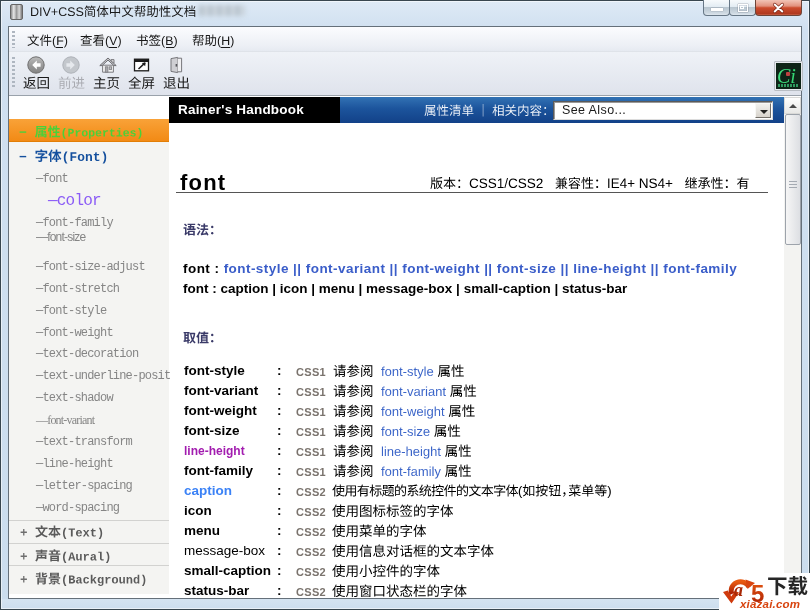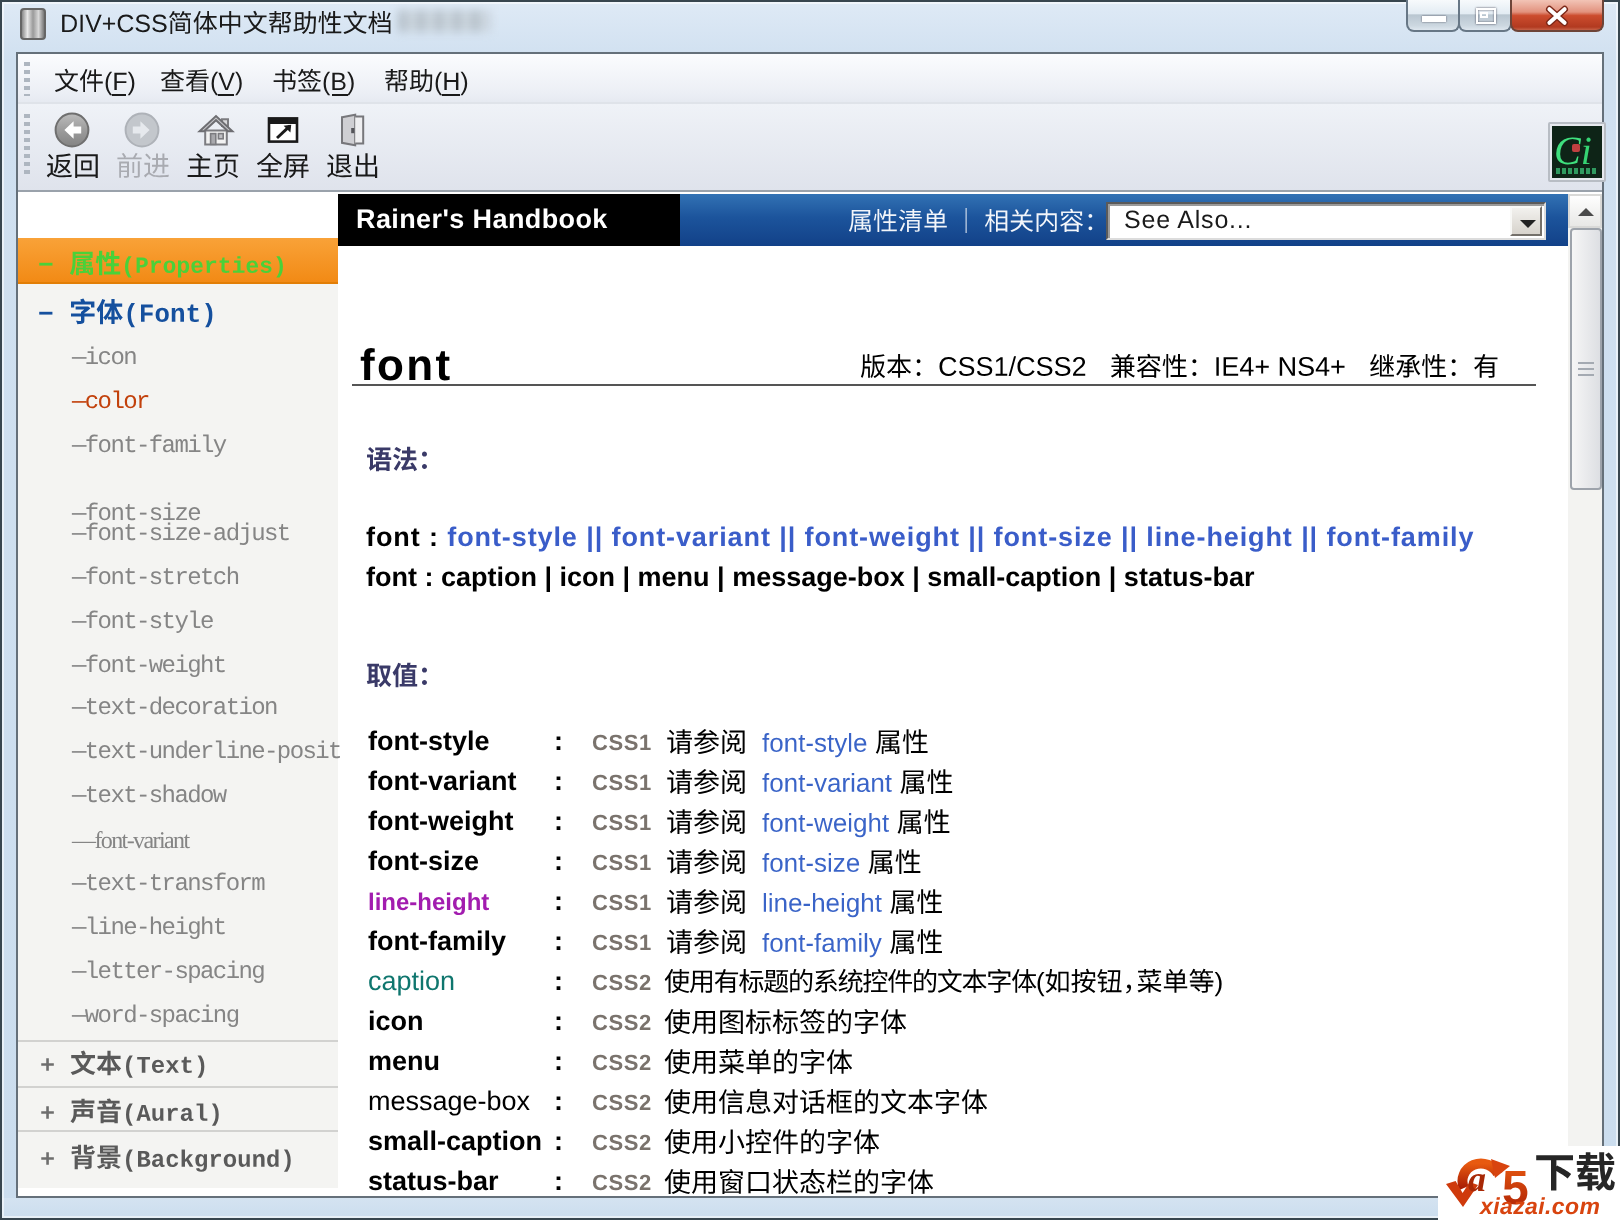--- a/index.html
+++ b/index.html
@@ -150,24 +150,24 @@
       <path fill="#4ad139" d="M45.2 13.8Q44.3 12.5 43.9 11.3Q43.5 10 43.5 8.4Q43.5 6.9 43.9 5.6Q44.3 4.3 45.2 3.1H46.8Q45.9 4.3 45.5 5.6Q45.1 6.9 45.1 8.4Q45.1 10 45.5 11.2Q45.9 12.5 46.8 13.8ZM54.9 6.2Q54.9 7 54.6 7.5Q54.2 8.1 53.6 8.4Q52.9 8.7 52 8.7H50.9V11.4H49.3V3.8H52Q53.4 3.8 54.2 4.4Q54.9 5 54.9 6.2ZM53.2 6.2Q53.2 5.6 52.9 5.4Q52.5 5.1 51.8 5.1H50.9V7.5H51.8Q52.6 7.5 52.9 7.1Q53.2 6.8 53.2 6.2ZM61.5 6.6Q60.8 6.5 60.3 6.5Q59.4 6.5 58.9 7.2Q58.4 7.9 58.4 8.9V11.4H56.8V7.5Q56.8 7 56.7 6.5Q56.7 5.9 56.5 5.3H58Q58.2 6.1 58.3 6.6H58.3Q58.6 5.8 59.1 5.5Q59.6 5.2 60.3 5.2Q60.9 5.2 61.5 5.3ZM68.7 8.4Q68.7 9.9 67.9 10.7Q67.2 11.5 65.7 11.5Q64.3 11.5 63.6 10.7Q62.8 9.9 62.8 8.4Q62.8 6.9 63.6 6Q64.3 5.2 65.8 5.2Q68.7 5.2 68.7 8.4ZM67 8.4Q67 7.3 66.8 6.8Q66.5 6.3 65.8 6.3Q65.1 6.3 64.8 6.8Q64.5 7.3 64.5 8.4Q64.5 9.4 64.8 9.9Q65.1 10.4 65.7 10.4Q66.4 10.4 66.7 9.9Q67 9.5 67 8.4ZM71.5 5.3Q71.6 5.4 71.6 5.8Q71.6 6.1 71.6 6.3H71.6Q71.9 5.8 72.3 5.5Q72.8 5.2 73.4 5.2Q74.4 5.2 75 6.1Q75.6 6.9 75.6 8.4Q75.6 9.8 75 10.7Q74.4 11.5 73.3 11.5Q72.7 11.5 72.3 11.2Q71.9 11 71.6 10.4H71.6L71.6 11.4V13.8H70V6.6Q70 6.1 70 5.3ZM71.6 8.4Q71.6 9.1 71.7 9.5Q71.9 10 72.2 10.2Q72.4 10.4 72.8 10.4Q73.3 10.4 73.6 9.9Q73.9 9.4 73.9 8.4Q73.9 7.3 73.6 6.8Q73.3 6.3 72.8 6.3Q72.4 6.3 72.2 6.5Q71.9 6.8 71.7 7.3Q71.6 7.7 71.6 8.4ZM79.6 11.5Q78.2 11.5 77.4 10.7Q76.7 9.8 76.7 8.3Q76.7 7.3 77 6.6Q77.4 5.9 78.1 5.6Q78.7 5.2 79.6 5.2Q81 5.2 81.7 6.1Q82.4 7 82.4 8.6V8.7H78.3Q78.3 9.5 78.7 10Q79.1 10.5 79.7 10.5Q80.1 10.5 80.4 10.3Q80.8 10.1 80.9 9.7L82.4 9.9Q82 10.7 81.3 11.1Q80.6 11.5 79.6 11.5ZM79.6 6.2Q79 6.2 78.7 6.6Q78.4 7 78.3 7.7H80.9Q80.9 7 80.5 6.6Q80.2 6.2 79.6 6.2ZM89.1 6.6Q88.5 6.5 87.9 6.5Q87 6.5 86.5 7.2Q86 7.9 86 8.9V11.4H84.4V7.5Q84.4 7 84.3 6.5Q84.3 5.9 84.1 5.3H85.6Q85.8 6.1 85.9 6.6H85.9Q86.2 5.8 86.7 5.5Q87.2 5.2 87.9 5.2Q88.5 5.2 89.1 5.3ZM91.8 6.4H90.8V5.3H91.8L92.3 3.7H93.3V5.3H95.5V6.4H93.3V9.4Q93.3 9.9 93.4 10Q93.5 10.2 93.7 10.3Q93.9 10.4 94.3 10.4Q95 10.4 95.7 10.2V11.3Q94.9 11.4 94.6 11.4Q94.3 11.5 93.9 11.5Q93.2 11.5 92.7 11.3Q92.2 11.1 92 10.7Q91.7 10.3 91.7 9.5ZM101.3 10.3H103.3V11.4H97.5V10.3H99.7V6.4H98.1V5.3H101.3ZM99.7 4.2V3.1H101.3V4.2ZM107.2 11.5Q105.8 11.5 105 10.7Q104.3 9.8 104.3 8.3Q104.3 7.3 104.6 6.6Q105 5.9 105.7 5.6Q106.3 5.2 107.3 5.2Q108.6 5.2 109.3 6.1Q110.1 7 110.1 8.6V8.7H105.9Q105.9 9.5 106.3 10Q106.7 10.5 107.3 10.5Q107.7 10.5 108 10.3Q108.4 10.1 108.5 9.7L110 9.9Q109.7 10.7 108.9 11.1Q108.2 11.5 107.2 11.5ZM107.2 6.2Q106.6 6.2 106.3 6.6Q106 7 105.9 7.7H108.5Q108.5 7 108.1 6.6Q107.8 6.2 107.2 6.2ZM116.8 9.6Q116.8 10.5 116.1 11Q115.4 11.5 114.1 11.5Q112.8 11.5 112.2 11.1Q111.5 10.7 111.3 9.9L112.7 9.7Q112.8 10.1 113.1 10.3Q113.4 10.5 114.1 10.5Q114.8 10.5 115.1 10.3Q115.4 10.1 115.4 9.8Q115.4 9.5 115.1 9.3Q114.9 9.1 114.3 9Q113 8.8 112.5 8.5Q112 8.3 111.8 7.9Q111.5 7.6 111.5 7Q111.5 6.2 112.2 5.7Q112.9 5.2 114.1 5.2Q115.2 5.2 115.8 5.6Q116.5 6 116.7 6.8L115.3 7Q115.2 6.6 114.9 6.4Q114.7 6.3 114.1 6.3Q113.5 6.3 113.3 6.4Q113 6.5 113 6.9Q113 7.1 113.2 7.3Q113.4 7.5 113.9 7.6Q114.6 7.7 115.2 7.9Q115.7 8 116.1 8.2Q116.4 8.4 116.6 8.8Q116.8 9.1 116.8 9.6ZM119.2 13.8Q120.1 12.5 120.5 11.2Q120.9 10 120.9 8.4Q120.9 6.9 120.5 5.6Q120.1 4.3 119.2 3.1H120.8Q121.7 4.3 122.1 5.6Q122.5 6.9 122.5 8.4Q122.5 10 122.1 11.2Q121.7 12.5 120.8 13.8Z"></path>
     </svg>
   </div>
 <div style="position:absolute;left:19px;top:148.6px;width:89.4px;height:17.6px">
     <svg width="89.4" height="17.6" viewBox="0 0 89.4 17.6" style="position:absolute;left:0;top:0;overflow:visible">
       <path fill="#15509e" d="M0.6 8.3V6.9H7.2V8.3Z"></path>
       <path fill="#15509e" d="M21.5 7V7.7H16.5V9.2H21.5V11.2C21.5 11.4 21.4 11.5 21.1 11.5C20.9 11.5 19.8 11.5 19 11.4C19.3 11.9 19.6 12.6 19.7 13.1C20.8 13.1 21.7 13.1 22.3 12.8C23 12.6 23.2 12.1 23.2 11.3V9.2H28.3V7.7H23.2V7.5C24.4 6.8 25.4 5.9 26.2 5.1L25.1 4.3L24.8 4.3H18.8V5.8H23.1C22.6 6.3 22 6.7 21.5 7ZM21.1 0.8C21.2 1.1 21.4 1.4 21.6 1.7H16.5V4.8H18.1V3.2H26.5V4.8H28.2V1.7H23.5C23.3 1.3 23 0.7 22.7 0.3ZM32.1 0.5C31.5 2.4 30.4 4.3 29.3 5.6C29.6 6 30 6.9 30.2 7.2C30.5 6.9 30.7 6.6 31 6.2V13.1H32.5V3.6C33 2.7 33.3 1.8 33.6 1ZM33.3 2.8V4.4H36C35.2 6.5 34 8.7 32.6 9.9C33 10.2 33.5 10.7 33.8 11.1C34.2 10.7 34.6 10.2 35 9.6V10.8H36.7V13H38.3V10.8H40.1V9.6C40.5 10.2 40.8 10.7 41.2 11.1C41.5 10.7 42.1 10.1 42.4 9.8C41.1 8.6 39.9 6.5 39.1 4.4H42.1V2.8H38.3V0.5H36.7V2.8ZM36.7 9.4H35.1C35.7 8.4 36.3 7.2 36.7 6ZM38.3 9.4V5.8C38.8 7.1 39.3 8.3 40 9.4Z"></path>
       <path fill="#15509e" d="M46.7 14.6Q45.7 13.2 45.2 11.7Q44.8 10.3 44.8 8.5Q44.8 6.8 45.2 5.3Q45.7 3.9 46.7 2.5H48.5Q47.5 3.9 47 5.4Q46.5 6.8 46.5 8.5Q46.5 10.3 47 11.7Q47.4 13.1 48.5 14.6ZM53.3 4.8V7.2H57.3V8.7H53.3V11.9H51.5V3.3H57.4V4.8ZM65.4 8.5Q65.4 10.2 64.6 11.1Q63.7 12 62.1 12Q60.5 12 59.7 11.1Q58.8 10.2 58.8 8.5Q58.8 6.8 59.6 5.8Q60.5 4.9 62.1 4.9Q65.4 4.9 65.4 8.5ZM63.6 8.5Q63.6 7.2 63.2 6.7Q62.9 6.1 62.1 6.1Q61.4 6.1 61 6.7Q60.7 7.2 60.7 8.5Q60.7 9.7 61 10.2Q61.4 10.8 62.1 10.8Q62.8 10.8 63.2 10.3Q63.6 9.7 63.6 8.5ZM71.2 11.9V8Q71.2 7.1 71 6.7Q70.7 6.2 70.2 6.2Q69.5 6.2 69.1 6.8Q68.7 7.4 68.7 8.2V11.9H66.9V6.6Q66.9 6 66.9 5.7Q66.9 5.3 66.9 5H68.6Q68.6 5.2 68.6 5.7Q68.6 6.2 68.6 6.4H68.7Q69 5.6 69.6 5.3Q70.1 4.9 70.9 4.9Q73 4.9 73 7.5V11.9ZM75.9 6.2H74.8V5H76L76.5 3.2H77.7V5H80.1V6.2H77.7V9.6Q77.7 10.2 77.8 10.4Q77.9 10.5 78.1 10.7Q78.3 10.8 78.8 10.8Q79.5 10.8 80.4 10.6V11.8Q79.5 11.9 79.1 12Q78.7 12 78.3 12Q77.5 12 77 11.8Q76.4 11.5 76.2 11.1Q75.9 10.6 75.9 9.8ZM83.6 14.6Q84.6 13.1 85 11.7Q85.5 10.3 85.5 8.5Q85.5 6.8 85 5.4Q84.6 3.9 83.6 2.5H85.3Q86.3 3.9 86.8 5.3Q87.2 6.8 87.2 8.5Q87.2 10.3 86.8 11.7Q86.3 13.2 85.3 14.6Z"></path>
     </svg>
   </div>
-<div style="position:absolute;left:36px;top:172.0px;height:14px;line-height:14px;font-family:'Liberation Mono',monospace;font-size:12px;letter-spacing:-.8px;color:#858585;white-space:pre">—icon</div>
-<div style="position:absolute;left:36px;top:193.9px;height:14px;line-height:14px;font-family:'Liberation Mono',monospace;font-size:12px;letter-spacing:-.8px;color:#c2410c;white-space:pre">—color</div>
+<div style="position:absolute;left:36px;top:172.0px;height:14px;line-height:14px;font-family:'Liberation Mono',monospace;font-size:12px;letter-spacing:-.8px;color:#858585;white-space:pre">—font</div>
+<div style="position:absolute;left:48px;top:193.9px;height:14px;line-height:14px;font-family:'Liberation Mono',monospace;font-size:16px;letter-spacing:-.8px;color:#8b5cf6;white-space:pre">—color</div>
 <div style="position:absolute;left:36px;top:215.9px;height:14px;line-height:14px;font-family:'Liberation Mono',monospace;font-size:12px;letter-spacing:-.8px;color:#858585;white-space:pre">—font-family</div>
-<div style="position:absolute;left:36px;top:250px;height:14px;line-height:14px;font-family:Liberation Mono, monospace;font-size:12px;letter-spacing:-.8px;color:#858585;white-space:pre">—font-size</div>
+<div style="position:absolute;left:36px;top:230px;height:14px;line-height:14px;font-family:Liberation Sans, sans-serif;font-size:12px;letter-spacing:-.8px;color:#858585;white-space:pre">—font-size</div>
 <div style="position:absolute;left:36px;top:259.7px;height:14px;line-height:14px;font-family:'Liberation Mono',monospace;font-size:12px;letter-spacing:-.8px;color:#858585;white-space:pre">—font-size-adjust</div>
 <div style="position:absolute;left:36px;top:281.6px;height:14px;line-height:14px;font-family:'Liberation Mono',monospace;font-size:12px;letter-spacing:-.8px;color:#858585;white-space:pre">—font-stretch</div>
 <div style="position:absolute;left:36px;top:303.6px;height:14px;line-height:14px;font-family:'Liberation Mono',monospace;font-size:12px;letter-spacing:-.8px;color:#858585;white-space:pre">—font-style</div>
 <div style="position:absolute;left:36px;top:325.5px;height:14px;line-height:14px;font-family:'Liberation Mono',monospace;font-size:12px;letter-spacing:-.8px;color:#858585;white-space:pre">—font-weight</div>
 <div style="position:absolute;left:36px;top:347.4px;height:14px;line-height:14px;font-family:'Liberation Mono',monospace;font-size:12px;letter-spacing:-.8px;color:#858585;white-space:pre">—text-decoration</div>
 <div style="position:absolute;left:36px;top:369.4px;height:14px;line-height:14px;font-family:'Liberation Mono',monospace;font-size:12px;letter-spacing:-.8px;color:#858585;white-space:pre">—text-underline-posit</div>
 <div style="position:absolute;left:36px;top:391.3px;height:14px;line-height:14px;font-family:'Liberation Mono',monospace;font-size:12px;letter-spacing:-.8px;color:#858585;white-space:pre">—text-shadow</div>
 <div style="position:absolute;left:36px;top:413.2px;height:14px;line-height:14px;font-family:Liberation Serif, serif;font-size:12px;letter-spacing:-.8px;color:#858585;white-space:pre">—font-variant</div>
 <div style="position:absolute;left:36px;top:435.2px;height:14px;line-height:14px;font-family:'Liberation Mono',monospace;font-size:12px;letter-spacing:-.8px;color:#858585;white-space:pre">—text-transform</div>
 <div style="position:absolute;left:36px;top:457.1px;height:14px;line-height:14px;font-family:'Liberation Mono',monospace;font-size:12px;letter-spacing:-.8px;color:#858585;white-space:pre">—line-height</div>
@@ -273,21 +273,21 @@
 <div style="position:absolute;left:184px;top:463.0px;height:16px;line-height:16px;font-family:'Liberation Sans',sans-serif;font-weight:bold;font-size:13.5px;color:#000">font-family</div>
 <div style="position:absolute;left:277px;top:463.0px;height:16px;line-height:16px;font-family:'Liberation Sans',sans-serif;font-weight:bold;font-size:13.5px;color:#000">:</div>
 <div style="position:absolute;left:296px;top:464.0px;height:16px;line-height:16px;font-family:'Liberation Sans',sans-serif;font-weight:bold;font-size:11px;color:#7a736d;letter-spacing:.3px">CSS1</div>
 <div style="position:absolute;left:333px;top:463.6px;width:138.7px;height:17.6px">
     <svg width="138.7" height="17.6" viewBox="0 0 138.7 17.6" style="position:absolute;left:0;top:0;overflow:visible">
       <path fill="#000" d="M1.4 1.5C2.1 2.1 3 3 3.5 3.6L4.1 2.9C3.7 2.3 2.8 1.5 2.1 0.9ZM0.6 4.8V5.8H2.6V10.7C2.6 11.3 2.2 11.7 1.9 11.9C2.1 12.1 2.4 12.5 2.5 12.7C2.7 12.5 3 12.2 5.3 10.4C5.2 10.2 5 9.8 5 9.6L3.6 10.6V4.8ZM6.7 9H10.9V10.1H6.7ZM6.7 8.3V7.3H10.9V8.3ZM8.3 0.6V1.6H5.2V2.4H8.3V3.3H5.5V4H8.3V4.9H4.8V5.7H13V4.9H9.3V4H12.1V3.3H9.3V2.4H12.5V1.6H9.3V0.6ZM5.7 6.5V13H6.7V10.9H10.9V11.8C10.9 12 10.8 12 10.7 12.1C10.5 12.1 9.8 12.1 9.1 12C9.3 12.3 9.4 12.7 9.4 12.9C10.4 12.9 11 12.9 11.4 12.8C11.8 12.6 11.9 12.3 11.9 11.8V6.5ZM20.9 6.5C20 7.1 18.3 7.7 16.9 8.1C17.2 8.3 17.4 8.6 17.6 8.8C19 8.4 20.7 7.7 21.7 6.9ZM22.1 8.1C20.9 8.9 18.6 9.7 16.7 10C16.9 10.2 17.2 10.6 17.3 10.8C19.3 10.3 21.6 9.6 22.9 8.5ZM23.8 9.5C22.3 11 19.2 11.8 15.9 12.1C16.1 12.4 16.3 12.7 16.4 13C19.8 12.6 23 11.7 24.7 10ZM15.9 3.9C16.2 3.8 16.6 3.8 19 3.7C18.8 4.1 18.5 4.5 18.3 4.9H14.2V5.8H17.6C16.7 7 15.5 7.9 14 8.5C14.3 8.7 14.6 9.1 14.8 9.3C16.4 8.5 17.8 7.3 18.9 5.8H21.7C22.7 7.2 24.3 8.5 25.9 9.2C26 9 26.3 8.6 26.5 8.4C25.2 7.9 23.8 6.9 22.8 5.8H26.3V4.9H19.5C19.7 4.5 19.9 4.1 20.1 3.6L23.9 3.4C24.2 3.7 24.5 4 24.7 4.3L25.6 3.7C24.8 2.9 23.3 1.7 22.1 1L21.3 1.5C21.8 1.8 22.4 2.2 22.9 2.6L17.7 2.8C18.6 2.3 19.4 1.7 20.2 1L19.3 0.5C18.3 1.4 17 2.3 16.6 2.5C16.2 2.8 15.9 2.9 15.6 2.9C15.7 3.2 15.9 3.7 15.9 3.9ZM31.7 5.9H35.7V7.5H31.7ZM28.2 3.6V13H29.2V3.6ZM28.4 1.2C29 1.8 29.7 2.6 30 3.1L30.8 2.5C30.5 2 29.8 1.3 29.2 0.7ZM31.3 3.3C31.7 3.8 32.2 4.6 32.3 5.1H30.8V8.3H32.3C32.1 9.7 31.6 10.7 29.9 11.3C30.1 11.5 30.4 11.8 30.5 12.1C32.3 11.3 32.9 10.1 33.2 8.3H34.2V10.6C34.2 11.5 34.4 11.7 35.3 11.7C35.5 11.7 36.4 11.7 36.5 11.7C37.3 11.7 37.5 11.4 37.6 10.1C37.3 10 37 9.9 36.8 9.7C36.8 10.8 36.7 10.9 36.4 10.9C36.3 10.9 35.6 10.9 35.4 10.9C35.1 10.9 35.1 10.8 35.1 10.6V8.3H36.7V5.1H35.1C35.5 4.5 35.9 3.8 36.3 3.1L35.3 2.9C35 3.5 34.5 4.4 34.1 5.1H32.4L33.2 4.7C33 4.2 32.5 3.4 32.1 2.9ZM31.8 1.3V2.2H38.3V11.7C38.3 11.9 38.2 12 38.1 12C37.9 12 37.3 12 36.7 12C36.8 12.2 37 12.6 37 12.9C37.9 12.9 38.4 12.9 38.8 12.7C39.2 12.5 39.3 12.3 39.3 11.7V1.3Z"></path>
       <path fill="#3a64c8" d="M50.3 5.9V11.9H49.2V5.9H48.2V5H49.2V4.3Q49.2 3.3 49.6 2.9Q50 2.5 50.8 2.5Q51.3 2.5 51.6 2.6V3.4Q51.3 3.4 51.1 3.4Q50.7 3.4 50.5 3.6Q50.3 3.8 50.3 4.4V5H51.6V5.9ZM58.3 8.5Q58.3 10.3 57.5 11.1Q56.7 12 55.2 12Q53.7 12 52.9 11.1Q52.2 10.2 52.2 8.5Q52.2 4.9 55.2 4.9Q56.8 4.9 57.6 5.8Q58.3 6.6 58.3 8.5ZM57.1 8.5Q57.1 7 56.7 6.4Q56.3 5.7 55.3 5.7Q54.3 5.7 53.8 6.4Q53.4 7.1 53.4 8.5Q53.4 9.8 53.8 10.5Q54.2 11.2 55.2 11.2Q56.2 11.2 56.7 10.5Q57.1 9.9 57.1 8.5ZM64.1 11.9V7.5Q64.1 6.9 63.9 6.5Q63.8 6.1 63.5 6Q63.2 5.8 62.7 5.8Q61.8 5.8 61.4 6.4Q60.9 6.9 60.9 7.9V11.9H59.7V6.5Q59.7 5.3 59.7 5H60.8Q60.8 5.1 60.8 5.2Q60.8 5.3 60.8 5.5Q60.8 5.7 60.8 6.2H60.9Q61.2 5.5 61.8 5.2Q62.3 4.9 63.1 4.9Q64.2 4.9 64.7 5.5Q65.2 6 65.2 7.3V11.9ZM69.6 11.8Q69 12 68.4 12Q67.1 12 67.1 10.4V5.9H66.3V5H67.1L67.4 3.5H68.2V5H69.5V5.9H68.2V10.2Q68.2 10.7 68.4 10.9Q68.5 11.1 68.9 11.1Q69.2 11.1 69.6 11ZM70.3 9V7.9H73.4V9ZM76.3 5.9V11.9H75.2V5.9H74.2V5H75.2V4.3Q75.2 3.3 75.6 2.9Q76 2.5 76.8 2.5Q77.3 2.5 77.6 2.6V3.4Q77.4 3.4 77.1 3.4Q76.7 3.4 76.5 3.6Q76.3 3.8 76.3 4.4V5H77.6V5.9ZM80.3 12Q79.2 12 78.7 11.5Q78.2 10.9 78.2 10Q78.2 8.9 78.9 8.3Q79.6 7.8 81.1 7.7L82.7 7.7V7.3Q82.7 6.5 82.3 6.1Q82 5.8 81.2 5.8Q80.4 5.8 80.1 6Q79.7 6.3 79.7 6.9L78.5 6.8Q78.8 4.9 81.2 4.9Q82.5 4.9 83.2 5.5Q83.8 6.1 83.8 7.2V10.2Q83.8 10.7 84 10.9Q84.1 11.2 84.5 11.2Q84.6 11.2 84.9 11.2V11.9Q84.4 12 84 12Q83.3 12 83.1 11.6Q82.8 11.3 82.7 10.6H82.7Q82.2 11.4 81.7 11.7Q81.1 12 80.3 12ZM80.5 11.2Q81.1 11.2 81.6 10.9Q82.1 10.6 82.4 10.1Q82.7 9.6 82.7 9.1V8.5L81.4 8.5Q80.6 8.5 80.2 8.7Q79.8 8.9 79.6 9.2Q79.4 9.5 79.4 10Q79.4 10.6 79.7 10.9Q80 11.2 80.5 11.2ZM89.7 11.9V7.5Q89.7 6.5 89.5 6.2Q89.2 5.8 88.5 5.8Q87.7 5.8 87.3 6.3Q86.9 6.9 86.9 7.9V11.9H85.8V6.5Q85.8 5.3 85.7 5H86.8Q86.8 5.1 86.8 5.2Q86.8 5.3 86.8 5.5Q86.8 5.7 86.8 6.2H86.9Q87.2 5.5 87.7 5.2Q88.2 4.9 88.9 4.9Q89.7 4.9 90.1 5.2Q90.6 5.5 90.7 6.2H90.8Q91.1 5.5 91.6 5.2Q92.1 4.9 92.8 4.9Q93.9 4.9 94.4 5.5Q94.8 6 94.8 7.3V11.9H93.7V7.5Q93.7 6.5 93.4 6.2Q93.2 5.8 92.4 5.8Q91.7 5.8 91.3 6.3Q90.9 6.9 90.9 7.9V11.9ZM96.6 3.6V2.5H97.7V3.6ZM96.6 11.9V5H97.7V11.9ZM99.4 11.9V2.5H100.6V11.9ZM102.7 14.6Q102.2 14.6 101.9 14.5V13.7Q102.1 13.7 102.4 13.7Q103.5 13.7 104.1 12.1L104.2 11.9L101.5 5H102.7L104.2 8.8Q104.2 8.9 104.2 9Q104.3 9.2 104.5 9.9Q104.8 10.6 104.8 10.7L105.2 9.4L106.7 5H107.9L105.3 11.9Q104.9 13 104.5 13.5Q104.1 14.1 103.7 14.3Q103.2 14.6 102.7 14.6Z"></path>
       <path fill="#000" d="M114.6 2H122.7V3.2H114.6ZM113.6 1.2V5.1C113.6 7.3 113.5 10.3 112.1 12.4C112.4 12.5 112.8 12.7 113 12.9C114.4 10.7 114.6 7.4 114.6 5.1V4H123.7V1.2ZM116.6 6.8H119V7.7H116.6ZM119.9 6.8H122.3V7.7H119.9ZM120.7 10.3 121.1 10.9 119.9 10.9V9.9H122.9V12.1C122.9 12.2 122.9 12.3 122.7 12.3C122.6 12.3 122.1 12.3 121.5 12.2C121.6 12.5 121.7 12.7 121.7 13C122.6 13 123.1 13 123.5 12.8C123.8 12.7 123.9 12.5 123.9 12.1V9.1H119.9V8.4H123.3V6.1H119.9V5.3C121.1 5.2 122.2 5.1 123.1 4.9L122.5 4.3C120.9 4.6 117.8 4.8 115.4 4.8C115.5 5 115.6 5.3 115.6 5.5C116.7 5.5 117.8 5.4 119 5.4V6.1H115.7V8.4H119V9.1H115.1V13H116V9.9H119V10.9L116.6 11L116.6 11.8C118 11.7 119.8 11.6 121.6 11.5L121.9 12.2L122.5 12C122.3 11.5 121.8 10.7 121.3 10.1ZM127.5 0.6V13H128.5V0.6ZM126.3 3.1C126.2 4.2 126 5.7 125.6 6.6L126.4 6.9C126.7 5.9 127 4.3 127.1 3.2ZM128.6 3C129 3.8 129.4 4.8 129.6 5.4L130.3 5C130.2 4.4 129.8 3.5 129.4 2.7ZM129.7 11.5V12.5H138V11.5H134.6V8.1H137.4V7.2H134.6V4.4H137.7V3.4H134.6V0.6H133.6V3.4H131.9C132.1 2.8 132.3 2 132.4 1.3L131.4 1.2C131.1 3 130.6 4.9 129.8 6C130 6.1 130.5 6.4 130.7 6.5C131 5.9 131.3 5.2 131.6 4.4H133.6V7.2H130.7V8.1H133.6V11.5Z"></path>
     </svg>
   </div>
-<div style="position:absolute;left:184px;top:483.0px;height:16px;line-height:16px;font-family:'Liberation Sans',sans-serif;font-weight:normal;font-size:13.5px;color:#0f766e">caption</div>
+<div style="position:absolute;left:184px;top:483.0px;height:16px;line-height:16px;font-family:'Liberation Sans',sans-serif;font-weight:bold;font-size:13.5px;color:#3b82f6">caption</div>
 <div style="position:absolute;left:277px;top:483.0px;height:16px;line-height:16px;font-family:'Liberation Sans',sans-serif;font-weight:bold;font-size:13.5px;color:#000">:</div>
 <div style="position:absolute;left:296px;top:484.0px;height:16px;line-height:16px;font-family:'Liberation Sans',sans-serif;font-weight:bold;font-size:11px;color:#7a736d;letter-spacing:.3px">CSS2</div>
 <div style="position:absolute;left:332px;top:484.1px;width:279.7px;height:16.9px">
     <svg width="279.7" height="16.9" viewBox="0 0 279.7 16.9" style="position:absolute;left:0;top:0;overflow:visible">
       <path fill="#000" d="M7.8 0.5V1.9H4.2V2.8H7.8V4.1H4.5V7.7H7.7C7.6 8.4 7.4 9.1 7 9.7C6.3 9.2 5.8 8.6 5.4 8L4.5 8.2C5 9.1 5.7 9.8 6.4 10.3C5.8 10.9 5 11.3 3.7 11.7C3.9 11.9 4.2 12.3 4.3 12.5C5.6 12.1 6.6 11.5 7.2 10.9C8.6 11.7 10.2 12.2 12.1 12.5C12.2 12.2 12.4 11.8 12.6 11.6C10.8 11.4 9.1 10.9 7.8 10.2C8.3 9.4 8.6 8.6 8.7 7.7H12.1V4.1H8.7V2.8H12.5V1.9H8.7V0.5ZM5.5 4.9H7.8V6.3L7.8 6.9H5.5ZM8.7 4.9H11.1V6.9H8.7L8.7 6.3ZM3.6 0.5C2.8 2.4 1.6 4.4 0.3 5.6C0.4 5.8 0.7 6.3 0.8 6.6C1.3 6.1 1.8 5.5 2.2 4.9V12.5H3.2V3.4C3.7 2.6 4.2 1.7 4.5 0.7ZM14.4 1.4V6.1C14.4 7.9 14.3 10.2 12.8 11.9C13 12 13.4 12.3 13.6 12.5C14.6 11.4 15 9.9 15.2 8.4H18.5V12.3H19.5V8.4H23V11.1C23 11.3 22.9 11.4 22.6 11.4C22.4 11.5 21.5 11.5 20.6 11.4C20.7 11.7 20.9 12.1 20.9 12.4C22.1 12.4 22.9 12.4 23.3 12.2C23.8 12.1 23.9 11.8 23.9 11.1V1.4ZM15.4 2.3H18.5V4.4H15.4ZM23 2.3V4.4H19.5V2.3ZM15.4 5.3H18.5V7.5H15.3C15.3 7 15.4 6.6 15.4 6.1ZM23 5.3V7.5H19.5V5.3ZM29.9 0.5C29.7 1 29.5 1.6 29.3 2.2H25.6V3.1H28.9C28.1 4.8 26.9 6.4 25.3 7.4C25.5 7.6 25.8 8 25.9 8.2C26.8 7.6 27.5 6.9 28.1 6.1V12.4H29.1V9.9H34.5V11.2C34.5 11.4 34.5 11.5 34.2 11.5C34 11.5 33.2 11.5 32.3 11.5C32.5 11.7 32.6 12.1 32.7 12.4C33.8 12.4 34.5 12.4 34.9 12.3C35.4 12.1 35.5 11.8 35.5 11.2V4.6H29.2C29.5 4.1 29.7 3.6 30 3.1H37V2.2H30.4C30.5 1.7 30.7 1.2 30.9 0.7ZM29.1 7.6H34.5V9H29.1ZM29.1 6.8V5.5H34.5V6.8ZM43.3 1.5V2.4H48.9V1.5ZM47.3 7.2C47.9 8.5 48.5 10.2 48.7 11.2L49.6 10.9C49.4 9.8 48.8 8.2 48.2 6.9ZM43.6 7C43.2 8.3 42.7 9.7 41.9 10.7C42.2 10.8 42.5 11 42.7 11.2C43.4 10.2 44.1 8.7 44.5 7.1ZM42.7 4.6V5.5H45.5V11.2C45.5 11.3 45.4 11.4 45.2 11.4C45.1 11.4 44.4 11.4 43.8 11.4C43.9 11.7 44 12.1 44.1 12.4C45 12.4 45.6 12.4 46 12.2C46.3 12 46.5 11.7 46.5 11.2V5.5H49.6V4.6ZM39.8 0.5V3.2H37.8V4.1H39.6C39.2 5.8 38.3 7.6 37.5 8.6C37.7 8.9 38 9.3 38.1 9.5C38.7 8.7 39.3 7.3 39.8 5.9V12.4H40.8V5.6C41.2 6.3 41.8 7.1 42 7.5L42.6 6.7C42.3 6.4 41.2 4.9 40.8 4.5V4.1H42.5V3.2H40.8V0.5ZM51.9 3.4H54.5V4.4H51.9ZM51.9 1.7H54.5V2.7H51.9ZM51 1V5.1H55.5V1ZM58.6 4.5C58.5 7.9 58.3 9.5 55.6 10.4C55.7 10.6 55.9 10.9 56 11C59 10.1 59.4 8.2 59.5 4.5ZM59.1 9C59.9 9.6 60.9 10.4 61.4 11L62 10.4C61.5 9.8 60.5 9 59.7 8.5ZM51.2 7.5C51.1 9.4 50.9 10.9 50 11.9C50.2 12 50.6 12.3 50.7 12.4C51.2 11.8 51.5 11 51.7 10.1C52.9 11.9 54.8 12.2 57.6 12.2H61.8C61.8 11.9 62 11.5 62.1 11.3C61.4 11.3 58.2 11.3 57.6 11.3C56 11.3 54.7 11.3 53.7 10.8V9H55.9V8.2H53.7V6.8H56.1V6.1H50.2V6.8H52.9V10.3C52.5 10 52.2 9.6 51.9 9.1C52 8.6 52 8.1 52 7.5ZM56.6 3.1V8.6H57.4V3.9H60.5V8.6H61.4V3.1H58.9C59.1 2.8 59.3 2.3 59.4 1.9H62V1.1H56.1V1.9H58.5C58.3 2.3 58.2 2.8 58 3.1ZM69.2 5.9C69.9 6.9 70.8 8.2 71.2 8.9L72 8.4C71.6 7.7 70.7 6.4 69.9 5.5ZM65.1 0.5C65 1.1 64.8 1.9 64.6 2.6H63.1V12.1H64V11.1H67.7V2.6H65.5C65.7 2 66 1.3 66.2 0.6ZM64 3.4H66.8V6.2H64ZM64 10.2V7H66.8V10.2ZM69.8 0.4C69.4 2.2 68.7 4 67.8 5.2C68 5.3 68.4 5.6 68.6 5.7C69 5.1 69.4 4.3 69.8 3.4H73.1C73 8.6 72.8 10.6 72.3 11.1C72.2 11.3 72 11.3 71.8 11.3C71.5 11.3 70.7 11.3 69.9 11.2C70 11.5 70.2 11.9 70.2 12.2C70.9 12.2 71.7 12.2 72.1 12.2C72.6 12.1 72.9 12 73.2 11.6C73.7 11 73.9 9 74.1 3C74.1 2.9 74.1 2.5 74.1 2.5H70.2C70.4 1.9 70.6 1.3 70.7 0.6ZM78.1 8.5C77.4 9.4 76.4 10.4 75.3 11C75.6 11.2 76 11.5 76.2 11.7C77.2 11 78.3 9.9 79.1 8.8ZM82.7 8.9C83.7 9.8 85.1 11 85.7 11.7L86.6 11.1C85.9 10.4 84.5 9.2 83.4 8.4ZM83 5.6C83.4 5.9 83.7 6.3 84.1 6.7L78.4 7.1C80.3 6.1 82.3 4.9 84.2 3.4L83.5 2.8C82.8 3.4 82.1 3.9 81.4 4.3L78.2 4.5C79.2 3.8 80.1 3 81 2.1C82.7 1.9 84.3 1.7 85.5 1.4L84.8 0.6C82.7 1.1 79 1.5 75.8 1.6C75.9 1.8 76 2.2 76 2.5C77.2 2.4 78.4 2.3 79.6 2.2C78.8 3.1 77.8 3.9 77.5 4.1C77.1 4.4 76.8 4.6 76.5 4.6C76.6 4.9 76.8 5.3 76.8 5.5C77.1 5.4 77.5 5.3 80.1 5.2C79 5.9 78 6.4 77.6 6.6C76.8 7 76.2 7.3 75.8 7.3C75.9 7.6 76 8 76.1 8.2C76.4 8.1 76.9 8 80.5 7.7V11.1C80.5 11.3 80.5 11.3 80.3 11.3C80.1 11.4 79.3 11.4 78.6 11.3C78.7 11.6 78.9 12 78.9 12.3C79.9 12.3 80.5 12.3 81 12.1C81.4 12 81.5 11.7 81.5 11.2V7.7L84.7 7.4C85.1 7.9 85.4 8.3 85.7 8.6L86.4 8.1C85.9 7.3 84.8 6.1 83.8 5.2ZM95.9 6.8V10.9C95.9 11.9 96.1 12.2 97 12.2C97.2 12.2 98 12.2 98.1 12.2C99 12.2 99.2 11.7 99.3 9.9C99 9.9 98.6 9.7 98.4 9.5C98.4 11.1 98.3 11.3 98 11.3C97.9 11.3 97.3 11.3 97.2 11.3C96.9 11.3 96.8 11.3 96.8 10.9V6.8ZM93.4 6.9C93.4 9.4 93.1 10.8 90.9 11.6C91.1 11.8 91.4 12.2 91.5 12.4C93.9 11.4 94.3 9.8 94.4 6.9ZM87.3 10.7 87.6 11.7C88.7 11.3 90.3 10.8 91.7 10.3L91.6 9.5C90 10 88.4 10.4 87.3 10.7ZM94.5 0.7C94.8 1.2 95.1 1.9 95.2 2.4H92.1V3.2H94.4C93.8 4.1 92.9 5.3 92.7 5.5C92.4 5.8 92.1 5.9 91.8 5.9C91.9 6.1 92.1 6.6 92.2 6.9C92.5 6.7 93.1 6.7 97.8 6.2C98 6.6 98.2 6.9 98.3 7.2L99.1 6.7C98.7 6 97.9 4.7 97.2 3.8L96.4 4.2C96.7 4.6 97 5 97.3 5.4L93.7 5.7C94.3 5 95 4 95.6 3.2H99.1V2.4H95.4L96.2 2.1C96.1 1.7 95.7 1 95.4 0.5ZM87.6 5.9C87.8 5.8 88.1 5.7 89.6 5.5C89.1 6.3 88.6 7 88.3 7.2C87.9 7.7 87.6 8 87.3 8.1C87.5 8.3 87.6 8.8 87.7 9C87.9 8.9 88.4 8.7 91.6 8C91.6 7.8 91.6 7.4 91.6 7.2L89.1 7.6C90.1 6.5 91.1 5.1 91.9 3.7L91 3.2C90.8 3.7 90.5 4.2 90.2 4.6L88.6 4.8C89.4 3.7 90.2 2.2 90.8 0.9L89.8 0.4C89.3 2 88.3 3.7 88 4.1C87.7 4.5 87.5 4.8 87.2 4.9C87.4 5.2 87.5 5.7 87.6 5.9ZM108.2 4.2C109.1 5 110.2 6 110.7 6.6L111.3 6C110.8 5.4 109.7 4.4 108.8 3.7ZM106.5 3.7C105.9 4.5 104.9 5.4 104 6C104.2 6.2 104.5 6.6 104.6 6.7C105.6 6.1 106.6 5 107.3 4ZM101.3 0.5V3H99.8V3.9H101.3V7C100.7 7.3 100.1 7.4 99.6 7.6L99.8 8.6L101.3 8V11.2C101.3 11.4 101.3 11.4 101.1 11.4C101 11.4 100.4 11.4 99.9 11.4C100 11.7 100.1 12.1 100.2 12.3C101 12.3 101.5 12.3 101.8 12.2C102.1 12 102.2 11.7 102.2 11.2V7.7L103.6 7.2L103.5 6.3L102.2 6.7V3.9H103.6V3H102.2V0.5ZM103.5 11.1V12H111.7V11.1H108.2V7.9H110.8V7H104.6V7.9H107.2V11.1ZM106.8 0.7C107 1.1 107.2 1.6 107.4 2.1H104V4.3H104.9V2.9H110.7V4.2H111.6V2.1H108.5C108.3 1.6 108 1 107.8 0.5ZM115.7 7V7.9H119.5V12.4H120.4V7.9H124V7H120.4V4.1H123.4V3.1H120.4V0.6H119.5V3.1H117.7C117.9 2.6 118 1.9 118.2 1.3L117.2 1.1C116.9 2.8 116.4 4.5 115.6 5.6C115.9 5.7 116.3 5.9 116.4 6.1C116.8 5.5 117.1 4.8 117.4 4.1H119.5V7ZM115.1 0.5C114.4 2.5 113.2 4.4 112 5.7C112.2 5.9 112.5 6.4 112.6 6.7C113 6.2 113.4 5.7 113.8 5.2V12.4H114.7V3.6C115.2 2.7 115.6 1.8 116 0.8ZM131.2 5.9C131.9 6.9 132.8 8.2 133.2 8.9L134 8.4C133.6 7.7 132.7 6.4 131.9 5.5ZM127.1 0.5C127 1.1 126.8 1.9 126.6 2.6H125.1V12.1H126V11.1H129.7V2.6H127.5C127.7 2 128 1.3 128.2 0.6ZM126 3.4H128.8V6.2H126ZM126 10.2V7H128.8V10.2ZM131.8 0.4C131.4 2.2 130.7 4 129.8 5.2C130 5.3 130.4 5.6 130.6 5.7C131 5.1 131.4 4.3 131.8 3.4H135.1C135 8.6 134.8 10.6 134.3 11.1C134.2 11.3 134 11.3 133.8 11.3C133.5 11.3 132.7 11.3 131.9 11.2C132 11.5 132.2 11.9 132.2 12.2C132.9 12.2 133.7 12.2 134.1 12.2C134.6 12.1 134.9 12 135.2 11.6C135.7 11 135.9 9 136.1 3C136.1 2.9 136.1 2.5 136.1 2.5H132.2C132.4 1.9 132.6 1.3 132.7 0.6ZM141.9 0.7C142.3 1.3 142.7 2.2 142.9 2.7L143.9 2.4C143.8 1.9 143.3 1 142.9 0.4ZM137.1 2.8V3.7H139.1C139.8 5.7 140.9 7.4 142.2 8.8C140.8 10 139 10.9 136.9 11.5C137.1 11.7 137.4 12.2 137.5 12.4C139.7 11.7 141.5 10.8 142.9 9.5C144.4 10.8 146.2 11.8 148.3 12.3C148.5 12.1 148.8 11.7 149 11.5C146.9 10.9 145.1 10 143.7 8.8C145 7.4 146 5.8 146.7 3.7H148.8V2.8ZM143 8.1C141.7 6.9 140.8 5.4 140.1 3.7H145.6C145 5.5 144.1 6.9 143 8.1ZM154.8 0.5V3.2H149.6V4.2H153.6C152.6 6.4 151 8.5 149.3 9.6C149.5 9.8 149.8 10.1 150 10.4C151.9 9.1 153.6 6.8 154.6 4.2H154.8V9H151.7V10H154.8V12.4H155.8V10H158.8V9H155.8V4.2H156C157 6.8 158.7 9.1 160.6 10.3C160.8 10.1 161.1 9.7 161.3 9.5C159.5 8.5 157.9 6.4 157 4.2H161V3.2H155.8V0.5ZM167.2 6.7V7.5H162.1V8.4H167.2V11.2C167.2 11.4 167.1 11.5 166.9 11.5C166.6 11.5 165.8 11.5 164.9 11.5C165.1 11.7 165.3 12.2 165.3 12.4C166.5 12.4 167.1 12.4 167.6 12.3C168.1 12.1 168.2 11.8 168.2 11.2V8.4H173.3V7.5H168.2V7C169.4 6.4 170.5 5.5 171.3 4.7L170.7 4.2L170.4 4.2H164.2V5.2H169.5C168.8 5.7 167.9 6.3 167.2 6.7ZM166.7 0.7C167 1 167.2 1.5 167.4 1.8H162.2V4.5H163.2V2.8H172.2V4.5H173.2V1.8H168.5C168.3 1.4 168 0.8 167.7 0.4ZM176.9 0.5C176.2 2.5 175.1 4.4 174 5.7C174.2 5.9 174.5 6.5 174.6 6.7C175 6.2 175.3 5.7 175.7 5.2V12.4H176.6V3.5C177.1 2.7 177.4 1.7 177.8 0.8ZM179 9.1V10H181.2V12.4H182.1V10H184.2V9.1H182.1V4.6C182.9 6.9 184.2 9.1 185.5 10.3C185.7 10 186 9.7 186.2 9.5C184.8 8.4 183.5 6.2 182.7 4H186V3.1H182.1V0.5H181.2V3.1H177.5V4H180.6C179.8 6.3 178.4 8.5 177 9.6C177.2 9.8 177.5 10.1 177.7 10.3C179 9.1 180.3 7 181.2 4.7V9.1Z"></path>
       <path fill="#000" d="M186.8 8Q186.8 6.2 187.4 4.7Q188 3.3 189.1 2H190.3Q189.1 3.3 188.5 4.8Q188 6.3 188 8Q188 9.8 188.5 11.3Q189.1 12.8 190.3 14.1H189.1Q187.9 12.8 187.4 11.3Q186.8 9.9 186.8 8Z"></path>
       <path fill="#000" d="M195.5 4.1C195.3 5.9 194.9 7.3 194.3 8.5C193.8 8.1 193.2 7.6 192.6 7.2C192.9 6.3 193.2 5.2 193.5 4.1ZM191.6 7.6C192.3 8.1 193.1 8.7 193.8 9.3C193.1 10.5 192.1 11.2 190.9 11.6C191.1 11.8 191.4 12.2 191.5 12.5C192.8 11.9 193.8 11.1 194.6 10C195.1 10.5 195.6 10.9 195.9 11.3L196.5 10.5C196.2 10.1 195.7 9.6 195.1 9.1C195.9 7.7 196.4 5.8 196.6 3.2L195.9 3.1L195.8 3.1H193.7C193.8 2.2 194 1.4 194.1 0.6L193.1 0.5C193 1.3 192.9 2.2 192.7 3.1H190.9V4.1H192.5C192.2 5.4 191.9 6.7 191.6 7.6ZM197.2 1.9V12.1H198.2V11.1H201.4V11.9H202.3V1.9ZM198.2 10.2V2.8H201.4V10.2ZM213.4 6.5C213.1 7.7 212.7 8.7 212.1 9.4C211.4 9.1 210.7 8.7 210 8.4C210.3 7.8 210.6 7.1 210.9 6.5ZM208.8 8.7C209.6 9.1 210.5 9.6 211.4 10.1C210.6 10.8 209.4 11.3 208 11.6C208.2 11.8 208.4 12.2 208.5 12.5C210.1 12 211.3 11.5 212.3 10.6C213.4 11.3 214.4 11.9 215 12.5L215.7 11.7C215 11.2 214 10.6 212.9 9.9C213.7 9 214.1 7.9 214.4 6.5H215.8V5.6H211.3C211.5 4.9 211.8 4.3 211.9 3.7L211 3.5C210.8 4.2 210.5 4.9 210.2 5.6H207.9V6.5H209.9C209.5 7.3 209.1 8.1 208.8 8.7ZM208.3 2.1V4.7H209.2V3H214.7V4.7H215.6V2.1H212.6C212.4 1.6 212.2 1 212 0.4L211 0.6C211.2 1.1 211.4 1.7 211.5 2.1ZM205.6 0.5V3.1H203.9V4H205.6V7.3L203.7 7.8L204 8.7L205.6 8.2V11.3C205.6 11.5 205.6 11.6 205.4 11.6C205.2 11.6 204.7 11.6 204.1 11.6C204.2 11.8 204.4 12.2 204.4 12.4C205.2 12.4 205.8 12.4 206.1 12.3C206.4 12.1 206.6 11.9 206.6 11.3V7.9L208.2 7.4L208.1 6.5L206.6 7V4H208V3.1H206.6V0.5ZM227.2 2C227.2 3.2 227.1 4.4 227 5.7H224.7C224.9 4.4 225 3.2 225.1 2ZM221 11.1V12.1H228.8V11.1H227.4C227.7 8.5 228.1 4.3 228.2 1.1H227.7L221.9 1.1V2H224.2C224.1 3.2 223.9 4.4 223.8 5.7H222V6.6H223.7C223.5 8.3 223.3 9.9 223.1 11.1ZM226.9 6.6C226.8 8.3 226.6 9.9 226.5 11.1H224C224.2 9.9 224.4 8.3 224.6 6.6ZM218.4 0.5C218 1.8 217.4 3.1 216.7 3.9C216.8 4.1 217.1 4.6 217.2 4.8C217.6 4.3 218.1 3.6 218.4 2.9H221.6V2H218.8C219 1.6 219.2 1.1 219.3 0.7ZM217 6.9V7.8H218.9V10.4C218.9 11.1 218.4 11.5 218.2 11.7C218.4 11.8 218.6 12.2 218.7 12.4C218.9 12.1 219.3 11.9 221.5 10.5C221.5 10.3 221.3 9.9 221.3 9.7L219.8 10.6V7.8H221.6V6.9H219.8V5.2H221.3V4.3H217.6V5.2H218.9V6.9Z"></path>
       <path fill="#000" d="M231.4 12.8C232.7 12.3 233.6 11.2 233.6 9.8C233.6 8.9 233.2 8.3 232.5 8.3C232 8.3 231.5 8.7 231.5 9.3C231.5 9.9 232 10.2 232.5 10.2L232.7 10.2C232.7 11.1 232.1 11.7 231.1 12.1Z"></path>
       <path fill="#000" d="M246.9 3C244.8 3.5 240.8 3.8 237.5 3.9C237.6 4.1 237.7 4.5 237.7 4.7C241.1 4.7 245.1 4.4 247.7 3.8ZM238.1 5.4C238.6 6 239.1 6.8 239.3 7.3L240.1 7C239.9 6.4 239.4 5.6 238.9 5ZM241.7 5C242 5.6 242.4 6.4 242.5 6.9L243.4 6.6C243.3 6.1 242.9 5.3 242.5 4.8ZM246.8 4.6C246.5 5.3 245.8 6.4 245.4 7.1L246.1 7.4C246.6 6.8 247.3 5.8 247.8 4.9ZM244.5 0.5V1.4H241.1V0.5H240.2V1.4H237.1V2.3H240.2V3.3H241.1V2.3H244.5V3.2H245.5V2.3H248.6V1.4H245.5V0.5ZM242.3 7V8H237.1V8.9H241.4C240.2 9.9 238.4 10.9 236.8 11.3C237 11.5 237.3 11.9 237.4 12.2C239.2 11.6 241 10.5 242.3 9.2V12.4H243.3V9.2C244.5 10.5 246.4 11.6 248.2 12.1C248.3 11.8 248.6 11.5 248.8 11.3C247.1 10.8 245.3 9.9 244.1 8.9H248.6V8H243.3V7ZM252.2 5.7H255.3V7.1H252.2ZM256.3 5.7H259.5V7.1H256.3ZM252.2 3.6H255.3V4.9H252.2ZM256.3 3.6H259.5V4.9H256.3ZM258.5 0.5C258.2 1.2 257.7 2.1 257.2 2.7H254.1L254.6 2.5C254.4 1.9 253.7 1.1 253.2 0.5L252.4 0.9C252.9 1.5 253.4 2.2 253.7 2.7H251.3V8H255.3V9.2H250V10.1H255.3V12.4H256.3V10.1H261.7V9.2H256.3V8H260.5V2.7H258.3C258.8 2.2 259.2 1.5 259.6 0.9ZM269.8 0.4C269.5 1.5 268.8 2.6 268 3.2L268.3 3.5V4.4H264.2V5.2H268.3V6.3H263V7.2H271V8.3H263.4V9.2H271V11.3C271 11.5 270.9 11.5 270.7 11.5C270.4 11.5 269.7 11.5 268.8 11.5C268.9 11.8 269.1 12.2 269.2 12.4C270.2 12.4 270.9 12.4 271.4 12.3C271.8 12.1 272 11.9 272 11.3V9.2H274.4V8.3H272V7.2H274.8V6.3H269.3V5.2H273.5V4.4H269.3V3.5H269.1C269.4 3.1 269.7 2.8 269.9 2.4H270.8C271.2 2.9 271.6 3.5 271.7 4L272.6 3.6C272.4 3.2 272.1 2.8 271.8 2.4H274.6V1.6H270.4C270.5 1.3 270.7 1 270.8 0.6ZM265.2 9.8C266.1 10.3 267 11.2 267.4 11.8L268.2 11.2C267.8 10.5 266.8 9.7 265.9 9.2ZM264.7 0.4C264.3 1.6 263.6 2.7 262.8 3.5C263 3.6 263.4 3.9 263.6 4C264 3.6 264.4 3 264.8 2.4H265.3C265.6 2.9 265.8 3.5 265.9 3.9L266.8 3.6C266.7 3.3 266.5 2.8 266.3 2.4H268.7V1.6H265.3C265.4 1.3 265.6 1 265.7 0.7Z"></path>
       <path fill="#000" d="M278.9 8Q278.9 9.9 278.3 11.3Q277.7 12.8 276.5 14.1H275.4Q276.6 12.8 277.2 11.3Q277.7 9.8 277.7 8Q277.7 6.3 277.1 4.8Q276.6 3.3 275.4 2H276.5Q277.7 3.3 278.3 4.7Q278.9 6.2 278.9 8Z"></path>

